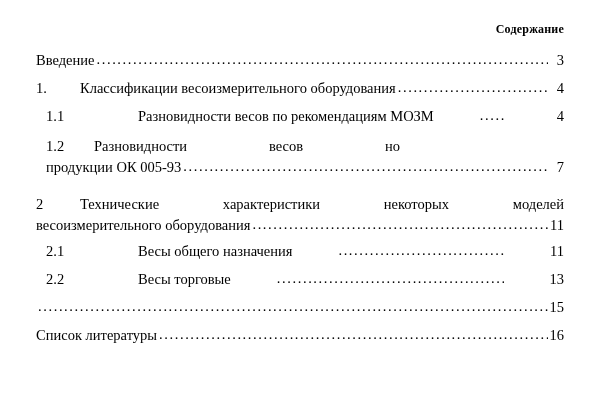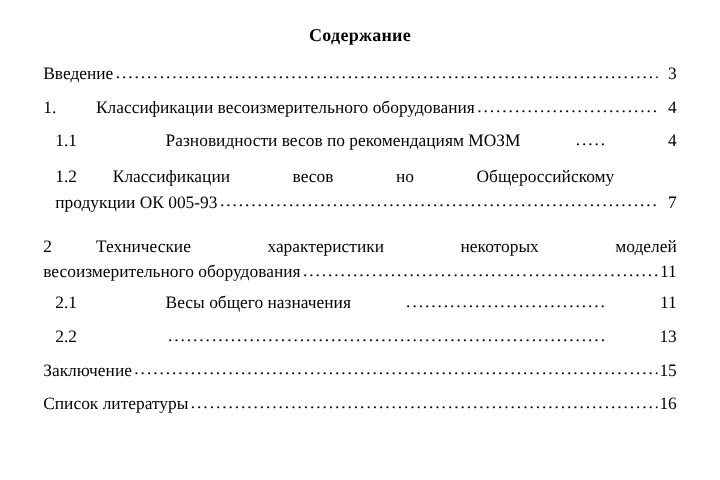--- a/index.html
+++ b/index.html
@@ -15,23 +15,23 @@
     overflow: hidden;
   }
   .page {
     width: 600px;
     height: 400px;
     box-sizing: border-box;
     padding: 18px 36px 10px 36px;
     position: relative;
   }
   .doc-title {
-    text-align: center;
+    text-align: right;
     font-weight: bold;
-    font-size: 15px;
+    font-size: 12px;
     letter-spacing: 0.2px;
     margin: 4px 0 14px 0;
   }
   .toc {
     display: block;
   }
   
   .entry {
     display: flex;
     align-items: flex-end;
@@ -121,27 +121,26 @@
     <div class="entry lvl2">
       <span class="num">1.1</span>
       <span class="label">Разновидности весов по рекомендациям МОЗМ</span>
       <span class="dots">........................................................................................................................</span>
       <span class="page-no">4</span>
     </div>
 
     <div class="entry-multi sub-wrap">
       <div class="just-line">
         <span class="num" style="width:48px;">1.2</span>
-        <span class="word">Классификации</span>
+        <span class="word">Разновидности</span>
         <span class="gap"></span>
         <span class="word">весов</span>
         <span class="gap"></span>
         <span class="word">но</span>
         <span class="gap"></span>
-        <span class="word">Общероссийскому</span>
         <span class="gap"></span>
       </div>
       <div class="entry" style="margin-bottom:16px; padding-left:0;">
         <span class="label">продукции ОК 005-93</span>
         <span class="dots">........................................................................................................................</span>
         <span class="page-no">7</span>
       </div>
     </div>
 
     <div class="entry-multi">
@@ -164,26 +163,26 @@
 
     <div class="entry lvl2">
       <span class="num">2.1</span>
       <span class="label">Весы общего назначения</span>
       <span class="dots">........................................................................................................................</span>
       <span class="page-no">11</span>
     </div>
 
     <div class="entry lvl2">
       <span class="num">2.2</span>
+      <span class="label">Весы торговые</span>
       <span class="dots">........................................................................................................................</span>
       <span class="page-no">13</span>
     </div>
 
     <div class="entry lvl0">
-      <span class="label">Заключение</span>
       <span class="dots">........................................................................................................................</span>
       <span class="page-no">15</span>
     </div>
 
     <div class="entry lvl0">
       <span class="label">Список литературы</span>
       <span class="dots">........................................................................................................................</span>
       <span class="page-no">16</span>
     </div>
 

